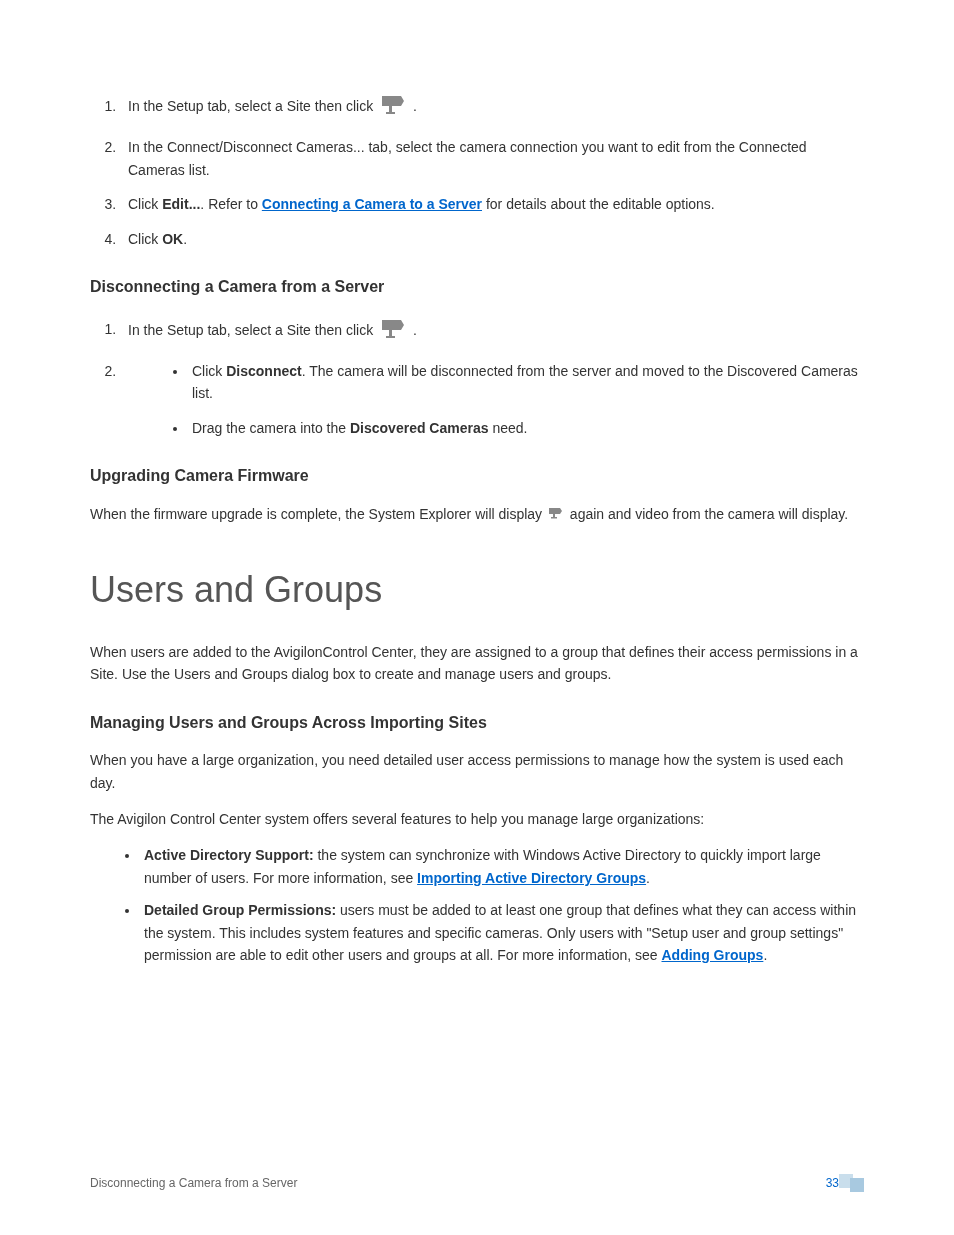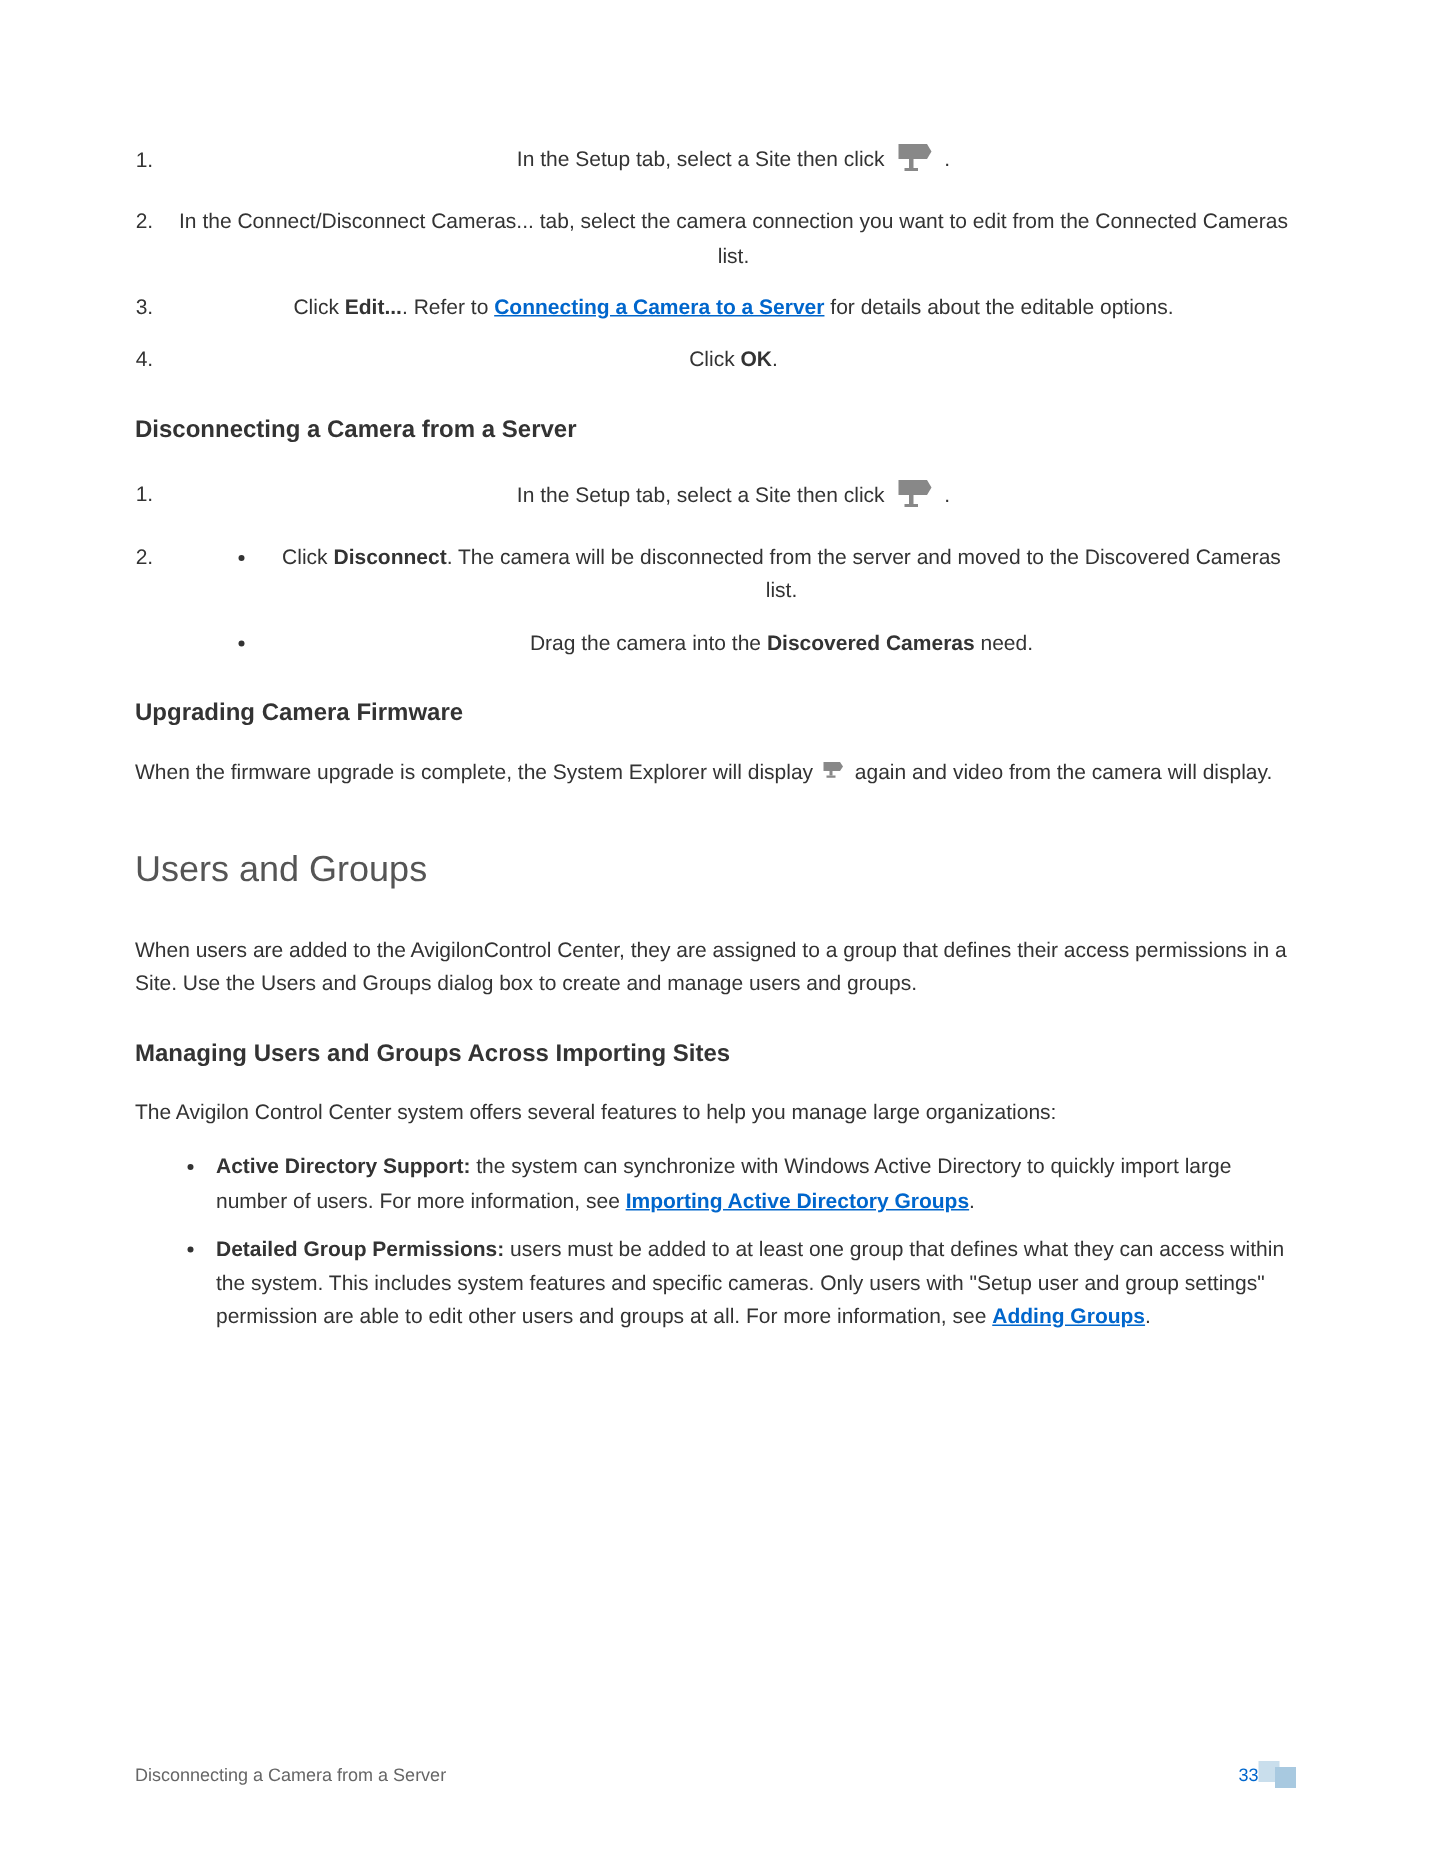--- a/index.html
+++ b/index.html
@@ -15,22 +15,21 @@
       position: relative;
       color: #333;
       font-size: 14px;
       line-height: 1.6;
     }
     .page {
       padding: 90px 90px 0 90px;
     }
     ol {
       list-style-position: outside;
-      margin-left: 16px;
-      text-align: center;
+      margin-left: 30px;
     }
     ol li {
       padding-left: 8px;
       margin-bottom: 12px;
     }
     ul {
       list-style-type: disc;
       margin-left: 70px;
     }
     ul li {
@@ -53,21 +52,21 @@
       font-weight: bold;
     }
     h3 {
       font-size: 16px;
       font-weight: bold;
       color: #333;
       margin-top: 24px;
       margin-bottom: 14px;
     }
     h2 {
-      font-size: 24px;
+      font-size: 36px;
       font-weight: 300;
       color: #555;
       margin-top: 35px;
       margin-bottom: 22px;
     }
     p {
       margin-bottom: 14px;
     }
     .camera-icon {
       display: inline-block;
@@ -178,20 +177,21 @@
     </span>
     <span> again and video from the camera will display.</span>
   </p>
 
   <h2>Users and Groups</h2>
 
   <p>When users are added to the AvigilonControl Center, they are assigned to a group that defines their access permissions in a Site. Use the Users and Groups dialog box to create and manage users and groups.</p>
 
   <h3>Managing Users and Groups Across Importing Sites</h3>
 
+  <p>When you have a large organization, you need detailed user access permissions to manage how the system is used each day.</p>
   <p>The Avigilon Control Center system offers several features to help you manage large organizations:</p>
 
   <ul style="margin-left:50px;">
     <li>
       <span class="bold">Active Directory Support:</span><span> the system can synchronize with Windows Active Directory to quickly import large number of users. For more information, see </span><a class="link">Importing Active Directory Groups</a><span>.</span>
     </li>
     <li>
       <span class="bold">Detailed Group Permissions:</span><span> users must be added to at least one group that defines what they can access within the system. This includes system features and specific cameras. Only users with "Setup user and group settings" permission are able to edit other users and groups at all. For more information, see </span><a class="link">Adding Groups</a><span>.</span>
     </li>
   </ul>

